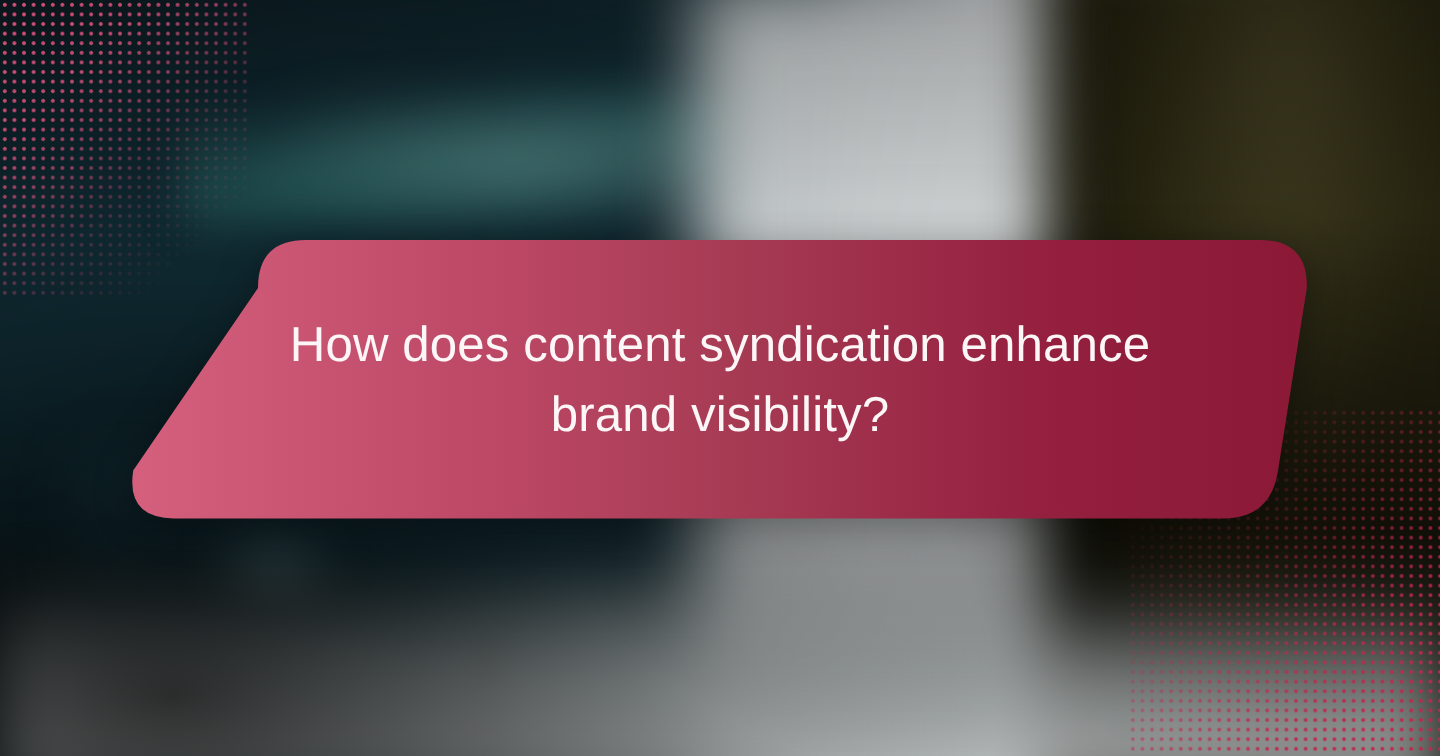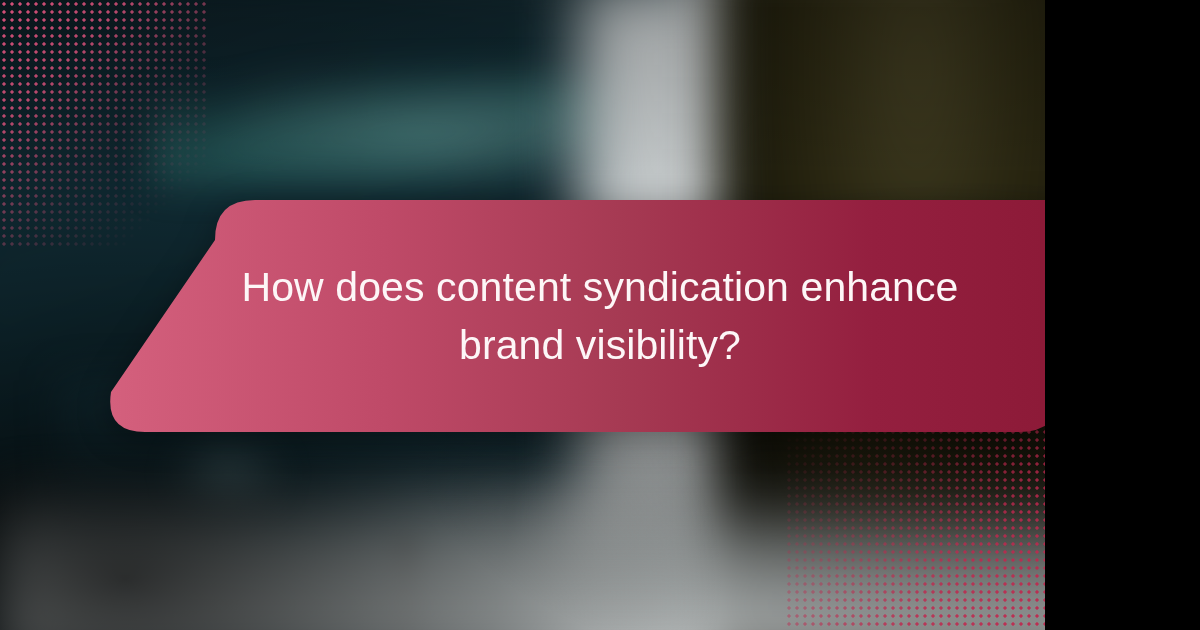--- a/index.html
+++ b/index.html
@@ -4,21 +4,21 @@
 <title>Content Syndication Banner</title>
 <style>
   html, body {
     margin: 0;
     padding: 0;
     background: #000;
   }
 
   #card {
     position: relative;
-    width: 1045px;
+    width: 1200px;
     height: 630px;
     overflow: hidden;
     font-family: "Liberation Sans", "DejaVu Sans", sans-serif;
     background: #0b1416;
   }
 
   
   .bg-layer {
     position: absolute;
     inset: 0;

